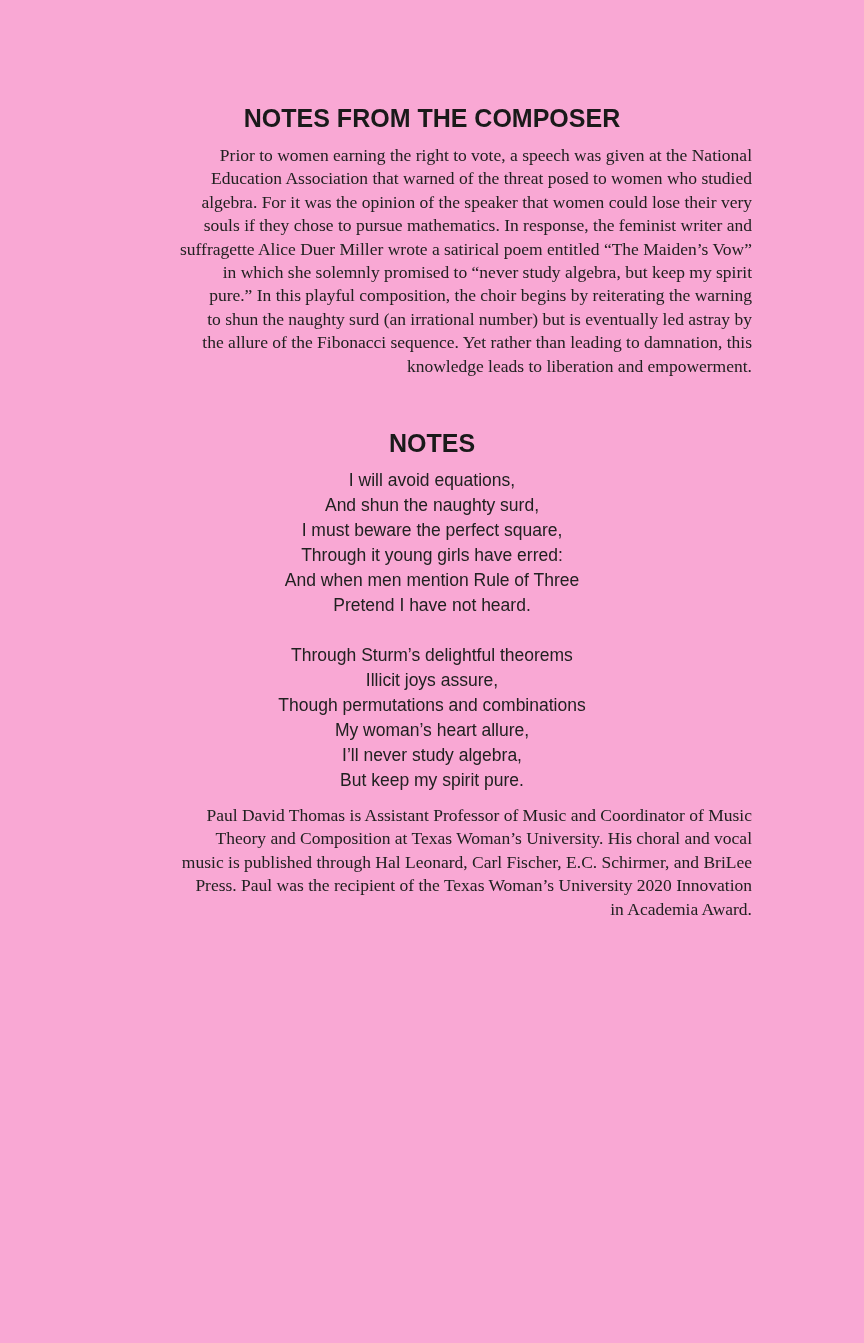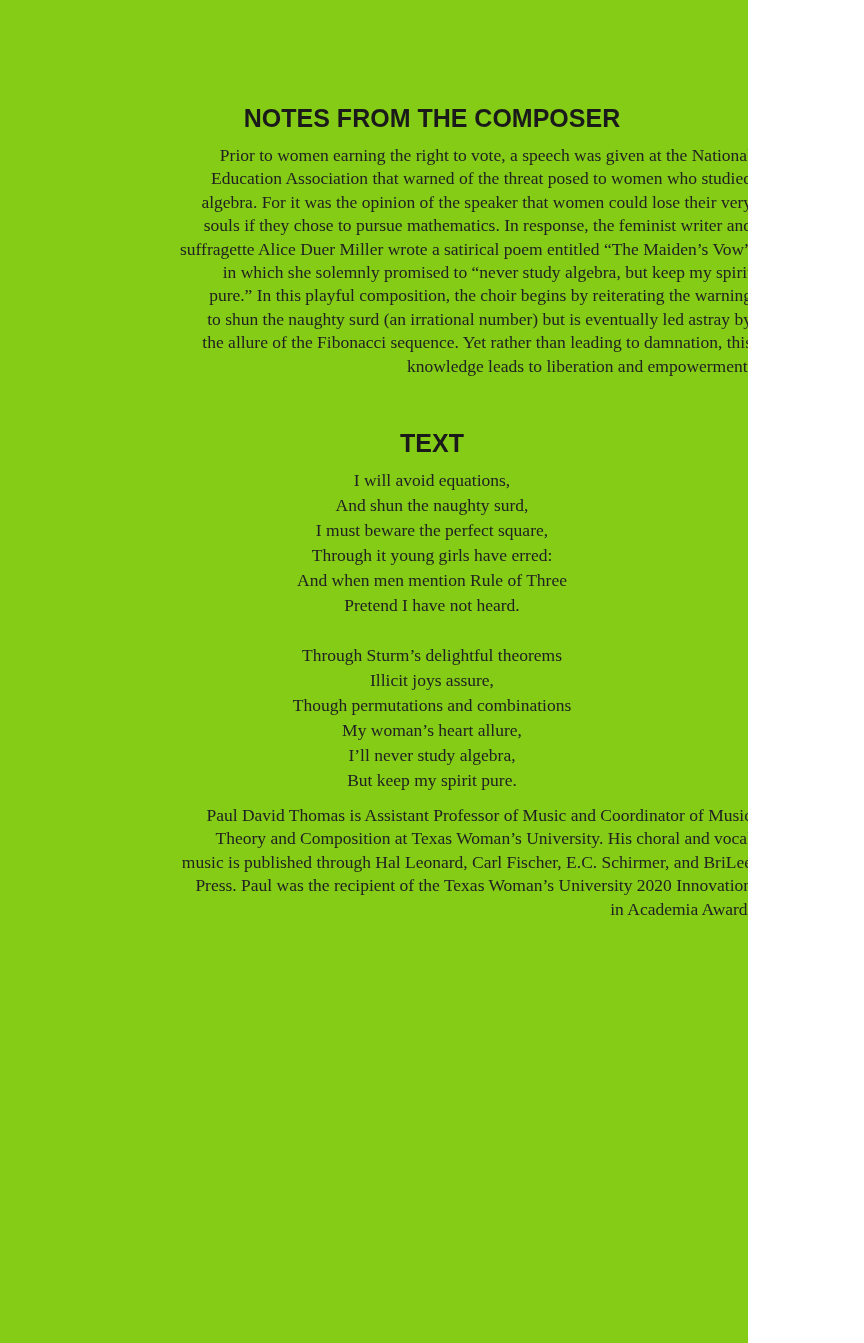--- a/index.html
+++ b/index.html
@@ -1,21 +1,21 @@
 <!DOCTYPE html>
 <html><head>
 <meta charset="utf-8">
 <style>
   * { margin: 0; padding: 0; box-sizing: border-box; }
   html, body { background: #ffffff; }
   .page {
     position: relative;
-    width: 748px;
+    width: 864px;
     height: 1343px;
-    background: #84cc16;
+    background: #f9a8d4;
     overflow: hidden;
     font-family: "Liberation Serif", serif;
     color: #1e1e1e;
   }
   .content {
     width: 640px;
     margin-left: 112px;
     padding-top: 103px;
   }
   .section-heading {
@@ -41,21 +41,21 @@
   .poem-subtitle {
     font-family: "Liberation Sans", sans-serif;
     font-weight: bold;
     font-size: 19px;
     line-height: 22px;
     text-align: center;
     color: #1a1a1a;
     margin-top: 12px;
   }
   .poem-stanza {
-    font-family: Liberation Serif, serif;
+    font-family: Liberation Sans, sans-serif;
     font-size: 17.5px;
     line-height: 25px;
     color: #212121;
     white-space: pre;
     text-align: center;
     margin-top: 10px;
   }
   .poem-stanza + .poem-stanza { margin-top: 25px; }
   .about-heading { margin-top: 54px; }
   .about-par { margin-top: 11px; }
@@ -74,21 +74,21 @@
 souls if they chose to pursue mathematics. In response, the feminist writer and
 suffragette Alice Duer Miller wrote a satirical poem entitled “The Maiden’s Vow”
 in which she solemnly promised to “never study algebra, but keep my spirit
 pure.” In this playful composition, the choir begins by reiterating the warning
 to shun the naughty surd (an irrational number) but is eventually led astray by
 the allure of the Fibonacci sequence. Yet rather than leading to damnation, this
 knowledge leads to liberation and empowerment.</p>
     </section>
 
     <section>
-      <h1 class="section-heading text-heading">TEXT</h1>
+      <h1 class="section-heading text-heading">NOTES</h1>
       <p class="poem-stanza">I will avoid equations,
 And shun the naughty surd,
 I must beware the perfect square,
 Through it young girls have erred:
 And when men mention Rule of Three
 Pretend I have not heard.</p>
       <p class="poem-stanza">Through Sturm’s delightful theorems
 Illicit joys assure,
 Though permutations and combinations
 My woman’s heart allure,

